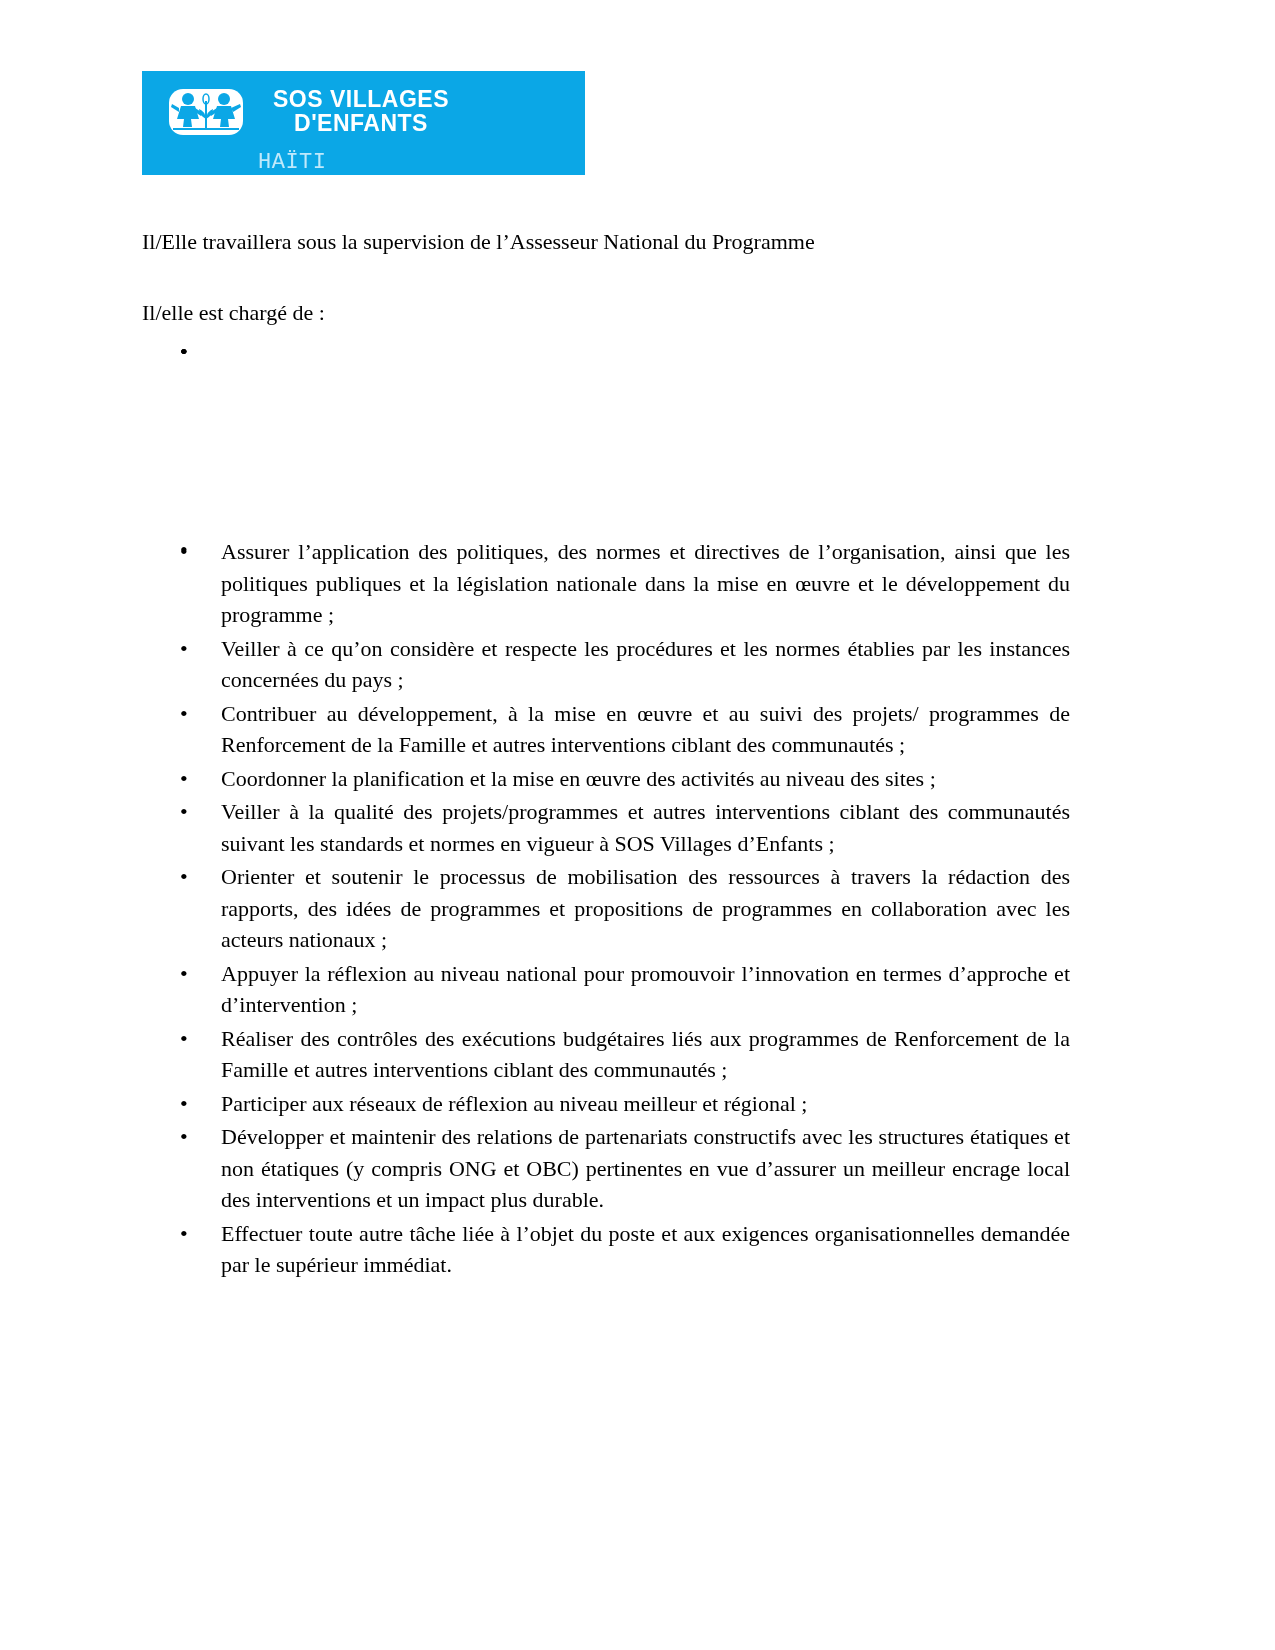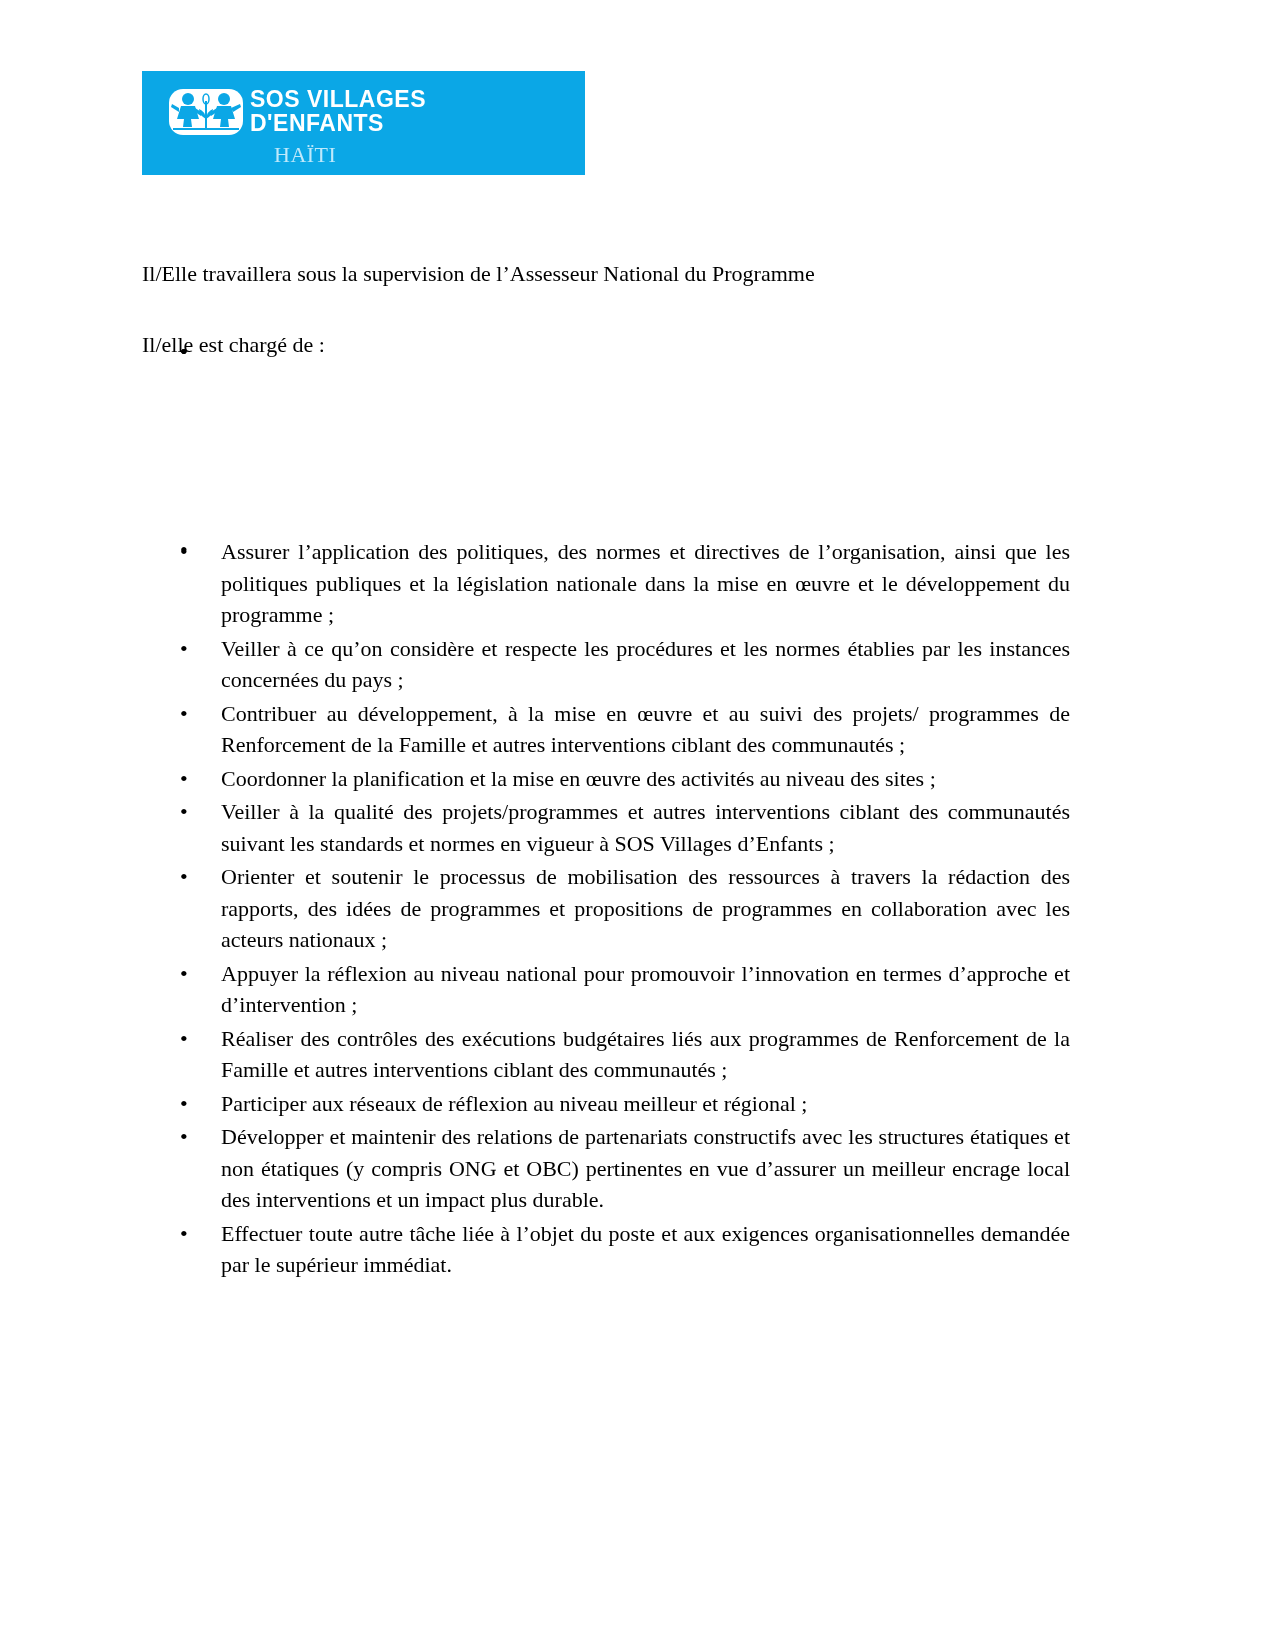--- a/index.html
+++ b/index.html
@@ -3,25 +3,25 @@
   <meta charset="utf-8">
   <style>
     html, body { margin: 0; padding: 0; background: #ffffff; }
     body { width: 1275px; height: 1650px; position: relative; overflow: hidden;
            font-family: "Liberation Serif", serif; color: #000; }
     .logo { position: absolute; left: 142px; top: 71px; width: 443px; height: 104px;
             background: #0ba7e6; }
     .logo-mark { position: absolute; left: 27px; top: 18px; width: 74px; height: 46px;
                  background: #fff; border-radius: 14px; }
     .logo-mark svg { position: absolute; left: 0; top: 0; }
-    .logo-text { position: absolute; left: 108px; top: 16px; font-family: "Liberation Sans", sans-serif;
-                 font-weight: bold; font-size: 23px; line-height: 24px; color: #fff; letter-spacing: 0.5px; }
-    .logo-sub { position: absolute; left: 116px; top: 72px; font-family: Liberation Serif, serif;
-                font-size: 22px; line-height: 24px; color: #bfe9fb; letter-spacing: 0.5px; margin-left: 16px; }
-    .para { position: absolute; left: 142px; font-size: 22px; line-height: 27px; margin-top: 32px; }
+    .logo-text { position: absolute; left: 131px; top: 16px; font-family: "Liberation Sans", sans-serif;
+                 font-weight: bold; font-size: 23px; line-height: 24px; color: #fff; letter-spacing: 0.5px; text-align: center; }
+    .logo-sub { position: absolute; left: 116px; top: 80px; font-family: Liberation Mono, monospace;
+                font-size: 22px; line-height: 24px; color: #bfe9fb; letter-spacing: 0.5px; }
+    .para { position: absolute; left: 142px; font-size: 22px; line-height: 27px; }
     .p1 { top: 228px; }
     .p2 { top: 299px; font-family: Liberation Serif, serif; }
     ul.list { position: absolute; margin: 0; padding: 0; list-style: none; font-size: 22px; }
     .list-a { left: 180px; top: 338px; width: 880px; line-height: 28px; }
     .list-a li { position: relative; padding-left: 34px; }
     .list-b { left: 180px; top: 534px; width: 890px; line-height: 31.5px; }
     .list-b li { position: relative; padding-left: 41px; text-align: justify; margin-bottom: 2px; }
     .list li .bullet { position: absolute; left: 0; top: 0; }
   </style>
 </head>

